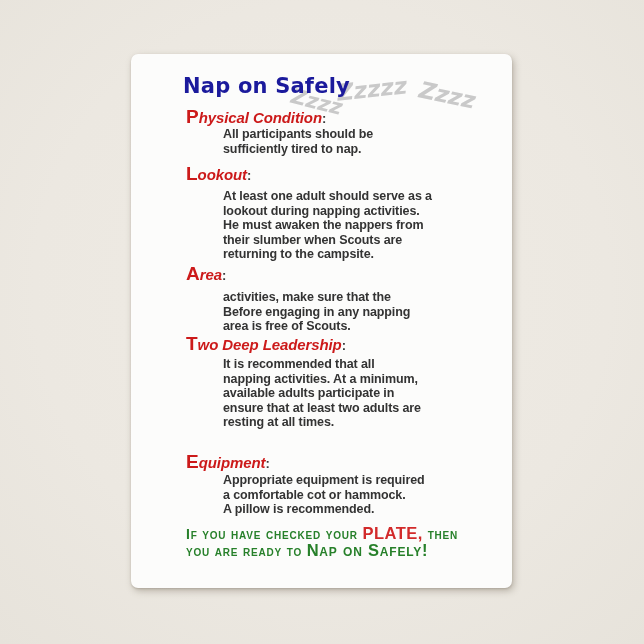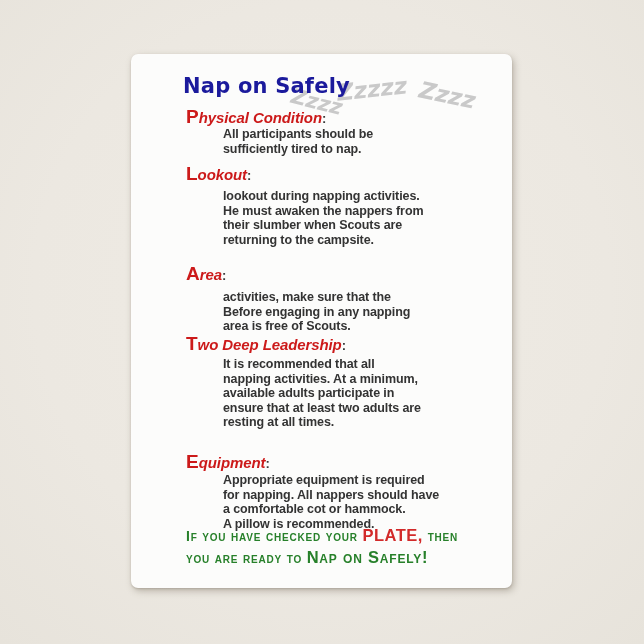--- a/index.html
+++ b/index.html
@@ -82,21 +82,21 @@
   }
   .footer{
     position:absolute;
     left:55px; top:471px;
     z-index:2;
     font-weight:bold;
     font-variant:small-caps;
     color:var(--footer-green);
     font-size:14px;
     letter-spacing:0.8px;
-    line-height:21px;
+    line-height:16px;
     white-space:nowrap;
   }
   .footer .plate{
     font-variant:normal;
     color:var(--plate-red);
     font-size:16.5px;
     letter-spacing:0.5px;
   }
   .footer .hl{
     font-size:16.5px;
@@ -117,20 +117,21 @@
       <div class="sec sec1">
         <div class="head"><span class="initial">P</span><span class="hrest">hysical Condition</span><span class="colon">:</span></div>
         <div class="body">
           <div class="bline">All participants should be</div>
           <div class="bline">sufficiently tired to nap.</div>
         </div>
       </div>
       <div class="sec sec2">
         <div class="head"><span class="initial">L</span><span class="hrest">ookout</span><span class="colon">:</span></div>
         <div class="body">
+          <div class="bline">At least one adult should serve as a</div>
           <div class="bline">lookout during napping activities.</div>
           <div class="bline">He must awaken the nappers from</div>
           <div class="bline">their slumber when Scouts are</div>
           <div class="bline">returning to the campsite.</div>
         </div>
       </div>
       <div class="sec sec3">
         <div class="head"><span class="initial">A</span><span class="hrest">rea</span><span class="colon">:</span></div>
         <div class="body">
           <div class="bline">activities, make sure that the</div>
@@ -145,21 +146,20 @@
           <div class="bline">napping activities. At a minimum,</div>
           <div class="bline">available adults participate in</div>
           <div class="bline">ensure that at least two adults are</div>
           <div class="bline">resting at all times.</div>
         </div>
       </div>
       <div class="sec sec5">
         <div class="head"><span class="initial">E</span><span class="hrest">quipment</span><span class="colon">:</span></div>
         <div class="body">
           <div class="bline">Appropriate equipment is required</div>
-          <div class="bline">for napping. All nappers should have</div>
           <div class="bline">a comfortable cot or hammock.</div>
           <div class="bline">A pillow is recommended.</div>
         </div>
       </div>
     </div>
 
   <div class="footer">
     <div class="fline"><span>If you have checked your </span><span class="plate">PLATE,</span><span> then</span></div>
     <div class="fline"><span>you are ready to </span><span class="hl">Nap on Safely</span><span class="hl">!</span></div>
   </div>

